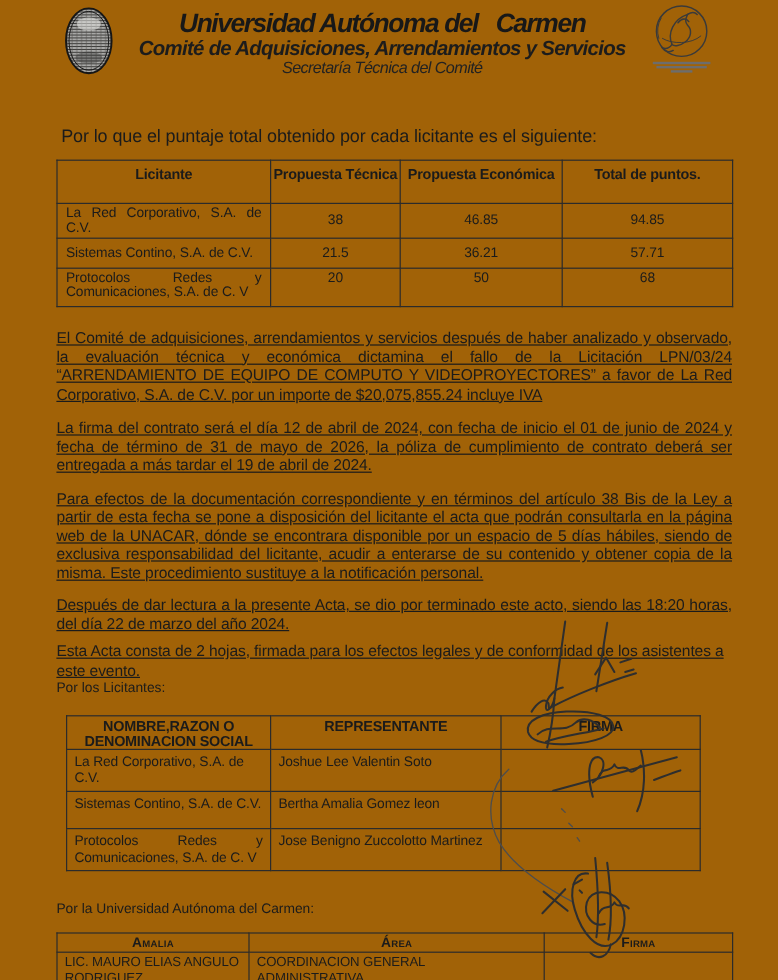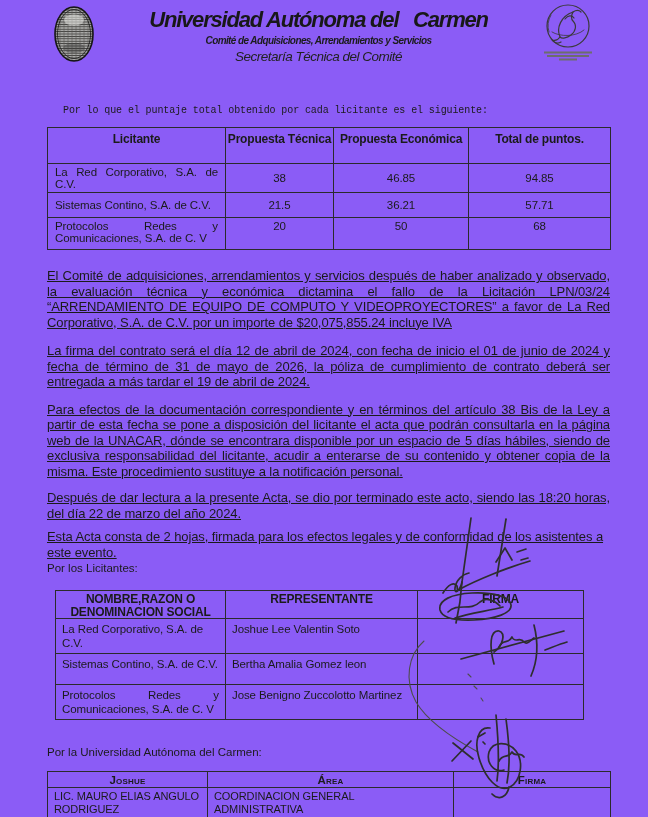--- a/index.html
+++ b/index.html
@@ -1,41 +1,41 @@
 <!DOCTYPE html>
 <html><head>
 <meta charset="utf-8">
 <style>
   * { margin:0; padding:0; box-sizing:border-box; }
   html,body { background:#ffffff; }
   .page{
     position:relative; width:648px; height:817px; overflow:hidden;
-    background:#8b5cf6; color:#1b1b1b;
+    background:#a16207; color:#1b1b1b;
     font-family:"Liberation Sans", sans-serif;
     padding:4px 38px 0 47px;
   }
   
   .doc-header{ display:flex; align-items:flex-start; height:64px; }
   .seal-box{ width:46px; height:60px; margin-left:4px; flex:0 0 auto; }
   .titles{ flex:1 1 auto; text-align:center; margin-top:4px; }
   .uni-title{
     font-size:22px; font-weight:bold; font-style:italic;
     letter-spacing:-1.2px; white-space:pre-wrap; line-height:24px; color:#181818;
   }
   .uni-sub1{
-    font-size:10px; font-weight:bold; font-style:italic;
+    font-size:17px; font-weight:bold; font-style:italic;
     letter-spacing:-0.6px; line-height:17px; color:#1c1c1c;
   }
   .uni-sub2{
     font-size:13.5px; font-style:italic; letter-spacing:-0.5px;
     line-height:16px; color:#222;
   }
   .dolphin-box{ width:56px; height:62px; margin-right:14px; flex:0 0 auto; }
   
-  .intro{ margin-top:37px; margin-left:16px; font-size:10px; letter-spacing:-0.1px;font-family:Liberation Mono, monospace; }
+  .intro{ margin-top:37px; margin-left:4px; font-size:15px; letter-spacing:-0.1px; }
   .body-text{
     font-size:13px; line-height:15.5px; text-align:justify;
     letter-spacing:-0.1px; color:#1b1b1b;text-decoration:underline;
   }
   .p1{ margin-top:18px; }
   .p2{ margin-top:13px; }
   .p3{ margin-top:12px; }
   .p4{ margin-top:11px; }
   .p5{ margin-top:8px;  text-align:left; }
   .label-line{ margin-top:2px; font-size:11.5px; }
@@ -249,21 +249,21 @@
   <p class="label-unacar">Por la Universidad Autónoma del Carmen:</p>
 
   <table class="una-table">
     <colgroup>
         <col style="width:160px">
         <col style="width:246px">
         <col style="width:157px">
       </colgroup>
     <tbody>
         <tr>
-      <th>Joshue</th>
+      <th>Amalia</th>
       <th>Área</th>
       <th>Firma</th>
     </tr>
     <tr>
       <td>LIC. MAURO ELIAS ANGULO RODRIGUEZ</td>
       <td class="area">COORDINACION GENERAL ADMINISTRATIVA</td>
       <td></td>
     </tr>
     <tr>
       <td>LIC. JULIO CESAR HERNANDEZ GARCIA</td>

